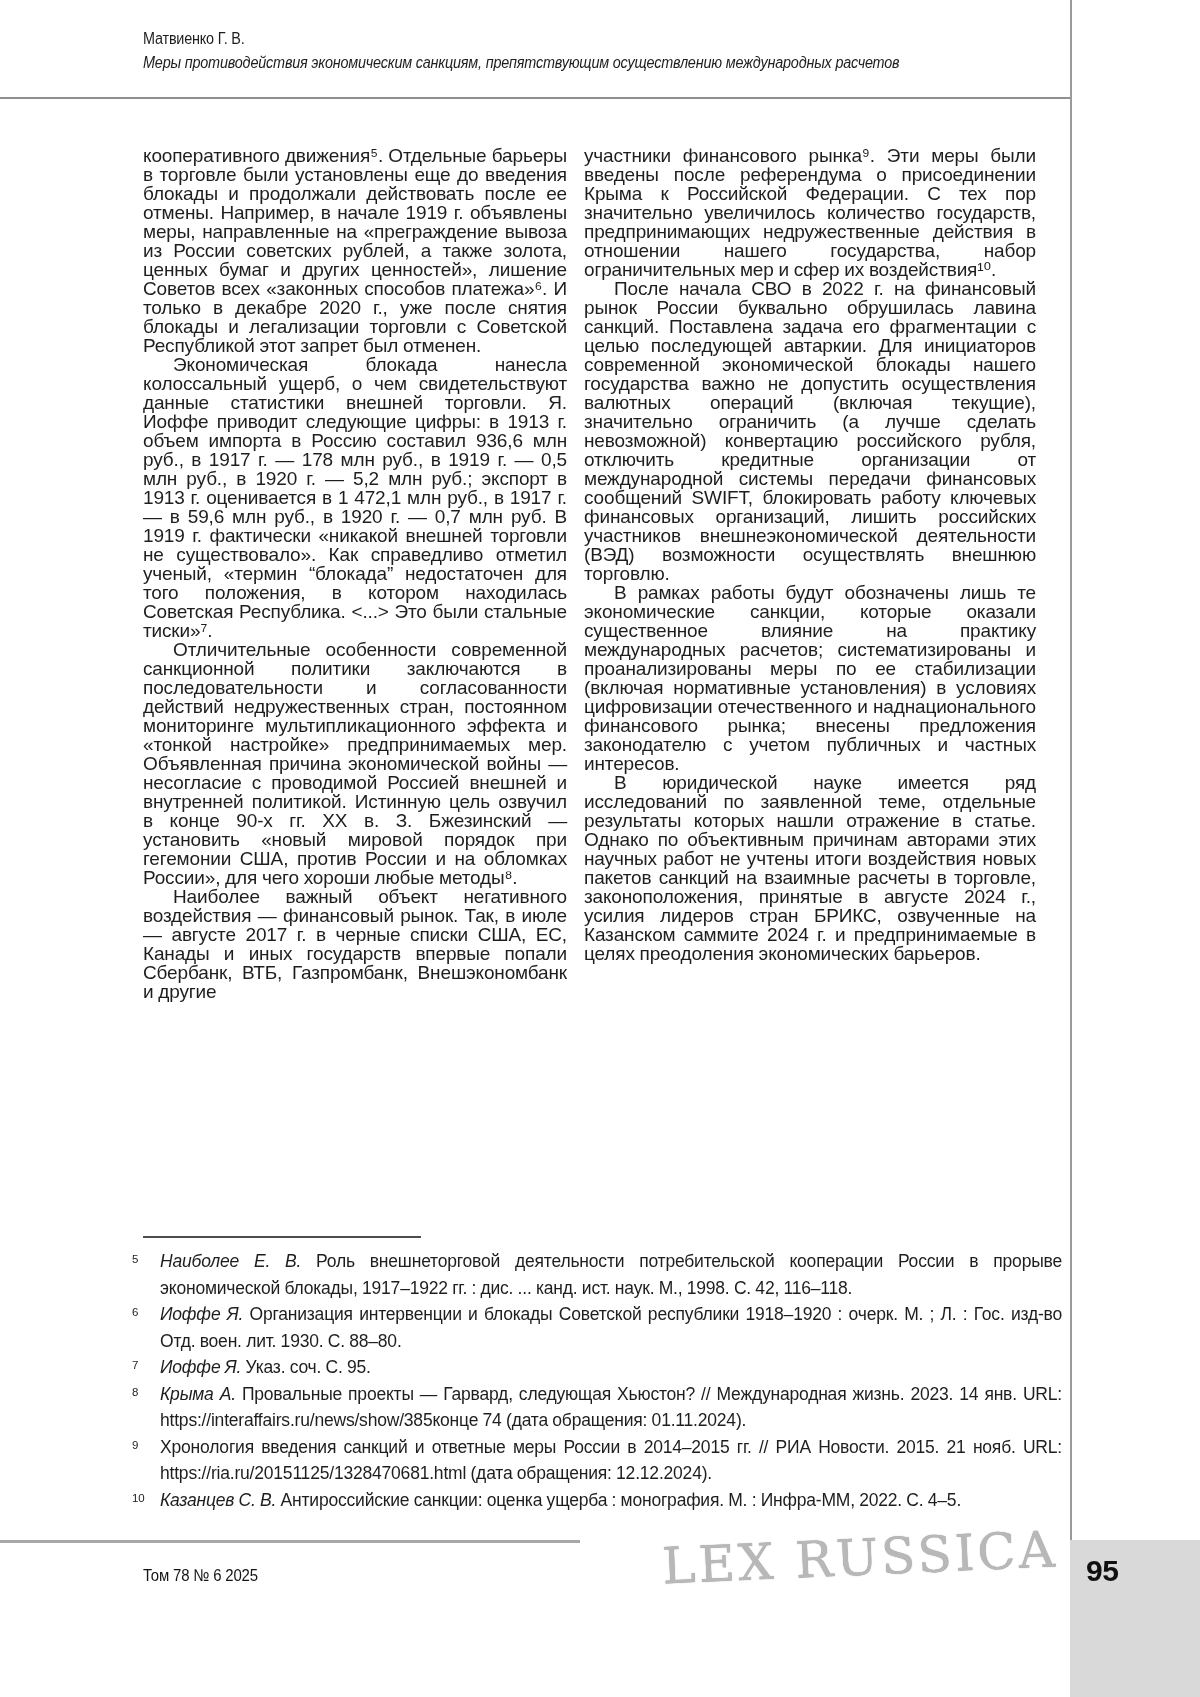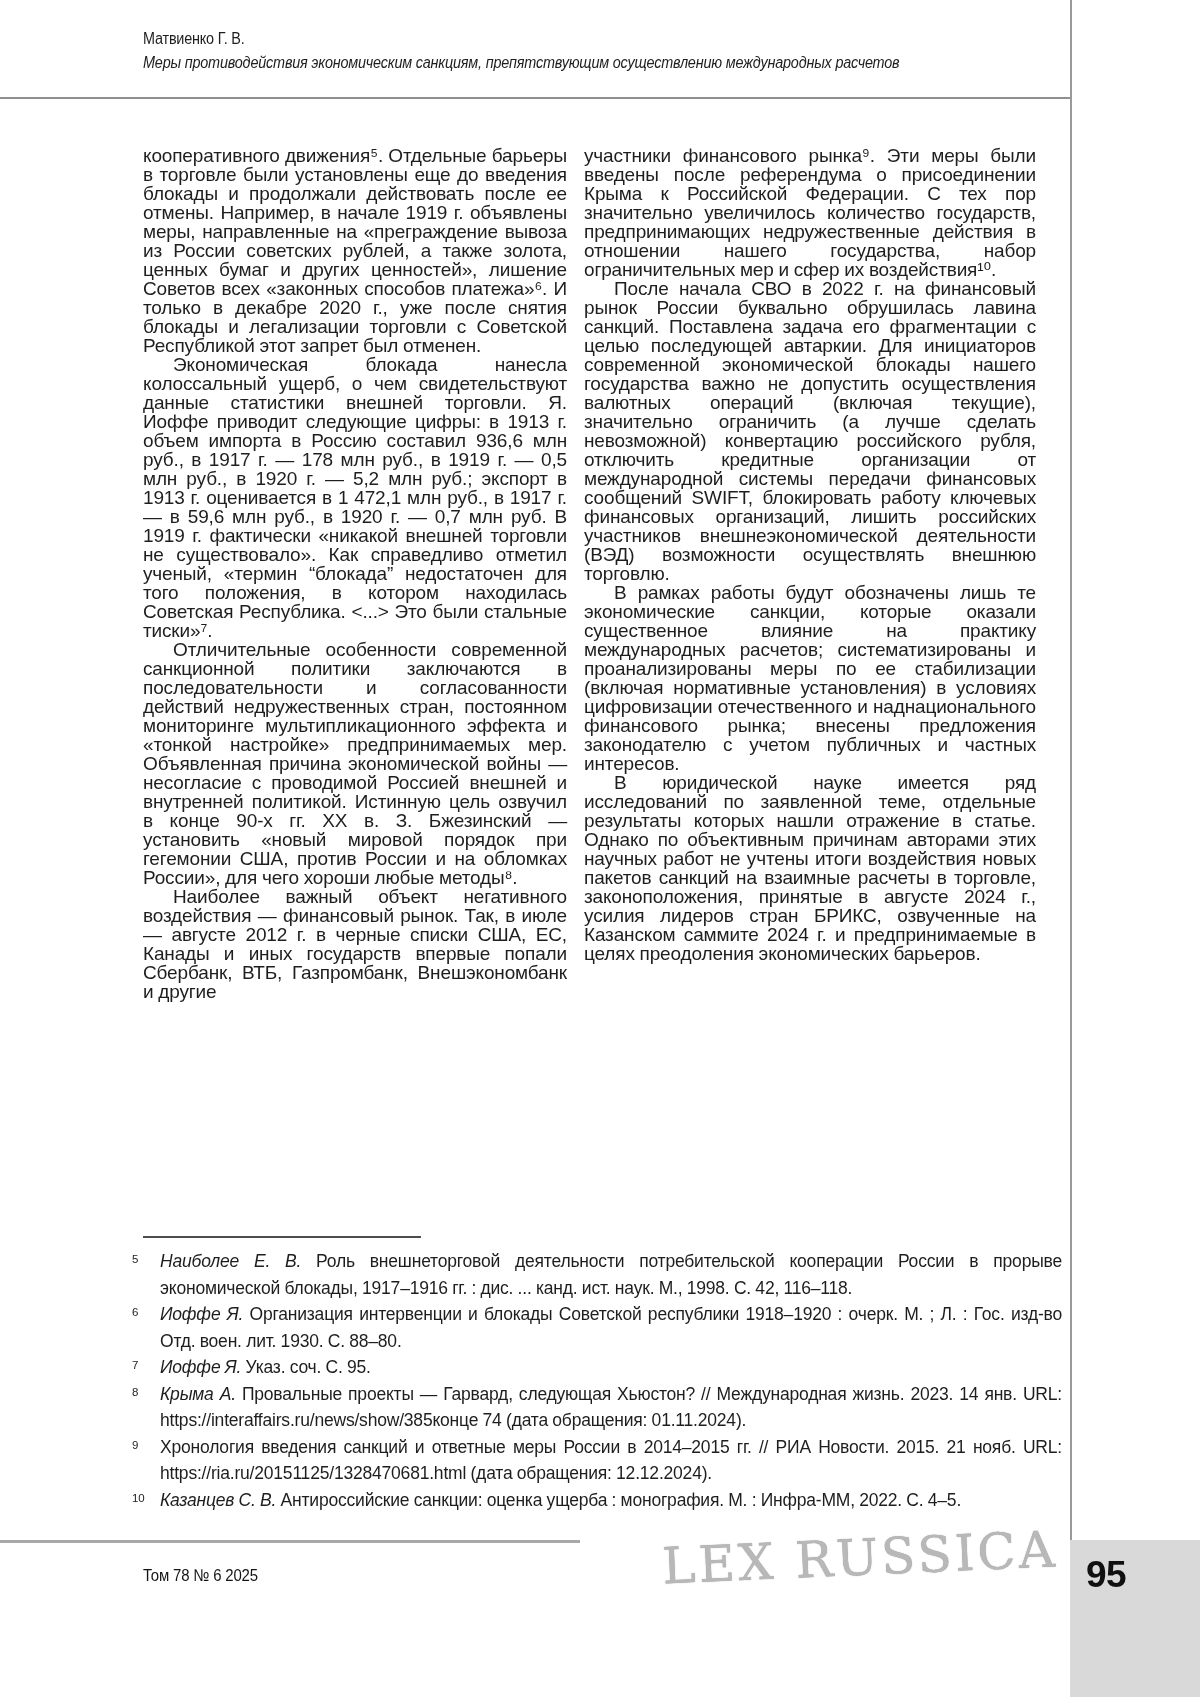--- a/index.html
+++ b/index.html
@@ -33,55 +33,55 @@
   
   .footer-rule{position:absolute;left:0;top:1540px;width:580px;height:3px;background:#a8a8a8;}
   .volume{position:absolute;left:143px;top:1566px;font-size:17px;letter-spacing:-0.2px;transform:scaleX(0.88);transform-origin:left;color:#141414;}
   .journal-logo{
     position:absolute;left:650px;top:1518px;width:420px;text-align:center;
     font-family:"DejaVu Serif","Liberation Serif",serif;font-size:50px;line-height:80px;
     color:#b8b8b8;letter-spacing:3px;transform:rotate(-2.5deg);
     text-shadow:0 0 1px #8f8f8f;white-space:nowrap;
   }
   .page-badge{position:absolute;left:1070px;top:1540px;width:130px;height:157px;background:#d9d9d9;}
-  .page-number{display:block;margin:14px 0 0 16px;font-size:37px;font-weight:bold;color:#101010;letter-spacing:-0.5px;}
+  .page-number{display:block;margin:14px 0 0 16px;font-size:30px;font-weight:bold;color:#101010;letter-spacing:-0.5px;}
 </style>
 </head>
 <body>
 
 <div class="page">
 
   <div class="running-head">
     <div class="rh-author">Матвиенко Г. В.</div>
     <div class="rh-title">Меры противодействия экономическим санкциям, препятствующим осуществлению международных расчетов</div>
   </div>
 
   <div class="header-rule"></div>
   <div class="vert-rule"></div>
 
   <section class="col col-left">
     <p class="body-par">кооперативного движения⁵. Отдельные барьеры в торговле были установлены еще до введения блокады и продолжали действовать после ее отмены. Например, в начале 1919 г. объявлены меры, направленные на «преграждение вывоза из России советских рублей, а также золота, ценных бумаг и других ценностей», лишение Советов всех «законных способов платежа»⁶. И только в декабре 2020 г., уже после снятия блокады и легализации торговли с Советской Республикой этот запрет был отменен.</p>
     <p class="body-par indent">Экономическая блокада нанесла колоссальный ущерб, о чем свидетельствуют данные статистики внешней торговли. Я. Иоффе приводит следующие цифры: в 1913 г. объем импорта в Россию составил 936,6 млн руб., в 1917 г. — 178 млн руб., в 1919 г. — 0,5 млн руб., в 1920 г. — 5,2 млн руб.; экспорт в 1913 г. оценивается в 1 472,1 млн руб., в 1917 г. — в 59,6 млн руб., в 1920 г. — 0,7 млн руб. В 1919 г. фактически «никакой внешней торговли не существовало». Как справедливо отметил ученый, «термин “блокада” недостаточен для того положения, в котором находилась Советская Республика. &lt;...&gt; Это были стальные тиски»⁷.</p>
     <p class="body-par indent">Отличительные особенности современной санкционной политики заключаются в последовательности и согласованности действий недружественных стран, постоянном мониторинге мультипликационного эффекта и «тонкой настройке» предпринимаемых мер. Объявленная причина экономической войны — несогласие с проводимой Россией внешней и внутренней политикой. Истинную цель озвучил в конце 90-х гг. XX в. З. Бжезинский — установить «новый мировой порядок при гегемонии США, против России и на обломках России», для чего хороши любые методы⁸.</p>
-    <p class="body-par indent">Наиболее важный объект негативного воздействия — финансовый рынок. Так, в июле — августе 2012 г. в черные списки США, ЕС, Канады и иных государств впервые попали Сбербанк, ВТБ, Газпромбанк, Внешэкономбанк и другие</p>
+    <p class="body-par indent">Наиболее важный объект негативного воздействия — финансовый рынок. Так, в июле — августе 2017 г. в черные списки США, ЕС, Канады и иных государств впервые попали Сбербанк, ВТБ, Газпромбанк, Внешэкономбанк и другие</p>
   </section>
 
   <section class="col col-right">
     <p class="body-par">участники финансового рынка⁹. Эти меры были введены после референдума о присоединении Крыма к Российской Федерации. С тех пор значительно увеличилось количество государств, предпринимающих недружественные действия в отношении нашего государства, набор ограничительных мер и сфер их воздействия¹⁰.</p>
     <p class="body-par indent">После начала СВО в 2022 г. на финансовый рынок России буквально обрушилась лавина санкций. Поставлена задача его фрагментации с целью последующей автаркии. Для инициаторов современной экономической блокады нашего государства важно не допустить осуществления валютных операций (включая текущие), значительно ограничить (а лучше сделать невозможной) конвертацию российского рубля, отключить кредитные организации от международной системы передачи финансовых сообщений SWIFT, блокировать работу ключевых финансовых организаций, лишить российских участников внешнеэкономической деятельности (ВЭД) возможности осуществлять внешнюю торговлю.</p>
     <p class="body-par indent">В рамках работы будут обозначены лишь те экономические санкции, которые оказали существенное влияние на практику международных расчетов; систематизированы и проанализированы меры по ее стабилизации (включая нормативные установления) в условиях цифровизации отечественного и наднационального финансового рынка; внесены предложения законодателю с учетом публичных и частных интересов.</p>
     <p class="body-par indent">В юридической науке имеется ряд исследований по заявленной теме, отдельные результаты которых нашли отражение в статье. Однако по объективным причинам авторами этих научных работ не учтены итоги воздействия новых пакетов санкций на взаимные расчеты в торговле, законоположения, принятые в августе 2024 г., усилия лидеров стран БРИКС, озвученные на Казанском саммите 2024 г. и предпринимаемые в целях преодоления экономических барьеров.</p>
   </section>
 
   <div class="footnote-sep"></div>
 
   <section class="footnotes">
     <div class="fn">
       <span class="fn-num">5</span>
-      <span class="fn-body"><i class="fn-author">Наиболее Е. В.</i> <span>Роль внешнеторговой деятельности потребительской кооперации России в прорыве экономической блокады, 1917–1916 гг. : дис. ... канд. ист. наук. М., 1998. С. 42, 116–118.</span></span>
+      <span class="fn-body"><i class="fn-author">Наиболее Е. В.</i> <span>Роль внешнеторговой деятельности потребительской кооперации России в прорыве экономической блокады, 1917–1922 гг. : дис. ... канд. ист. наук. М., 1998. С. 42, 116–118.</span></span>
     </div>
     <div class="fn">
       <span class="fn-num">6</span>
       <span class="fn-body"><i class="fn-author">Иоффе Я.</i> <span>Организация интервенции и блокады Советской республики 1918–1920 : очерк. М. ; Л. : Гос. изд-во Отд. воен. лит. 1930. С. 88–80.</span></span>
     </div>
     <div class="fn">
       <span class="fn-num">7</span>
       <span class="fn-body"><i class="fn-author">Иоффе Я.</i> <span>Указ. соч. С. 95.</span></span>
     </div>
     <div class="fn">

